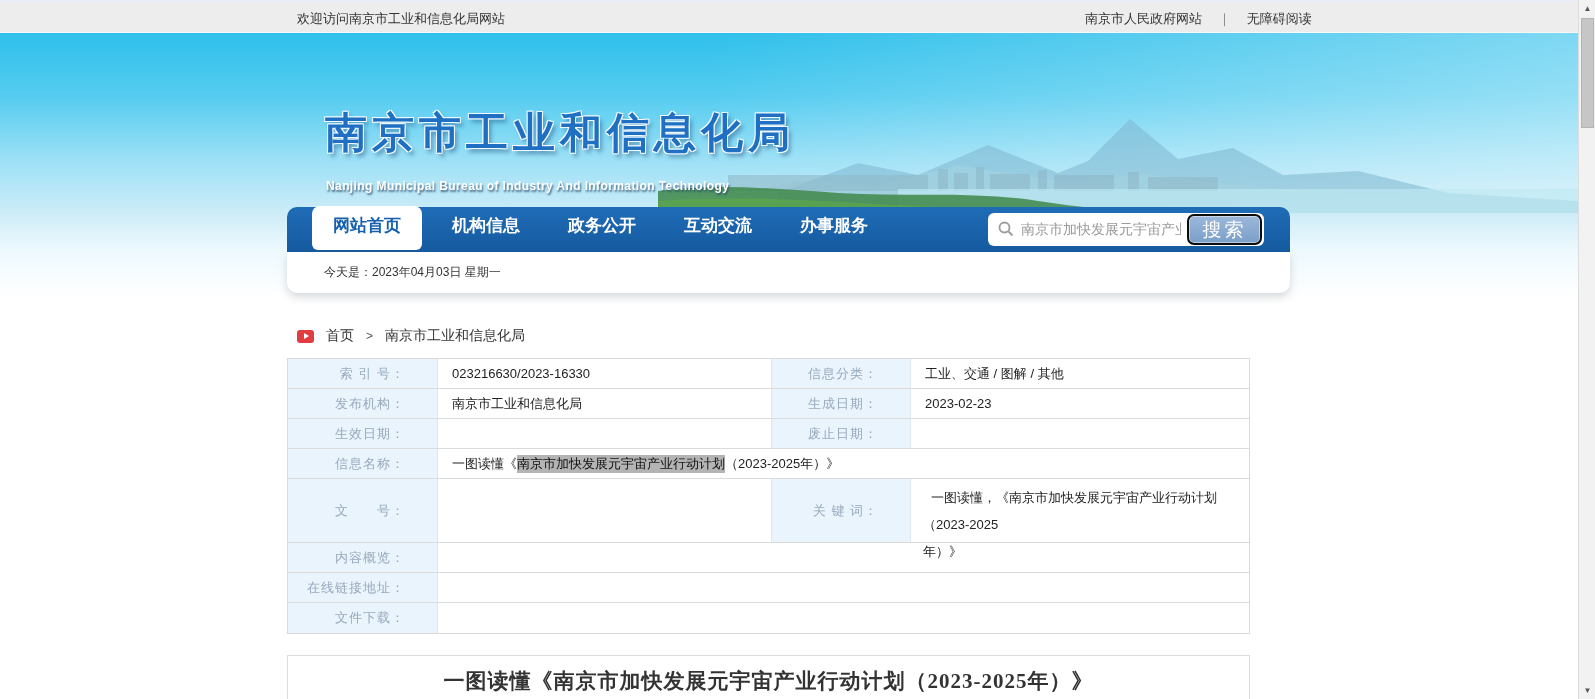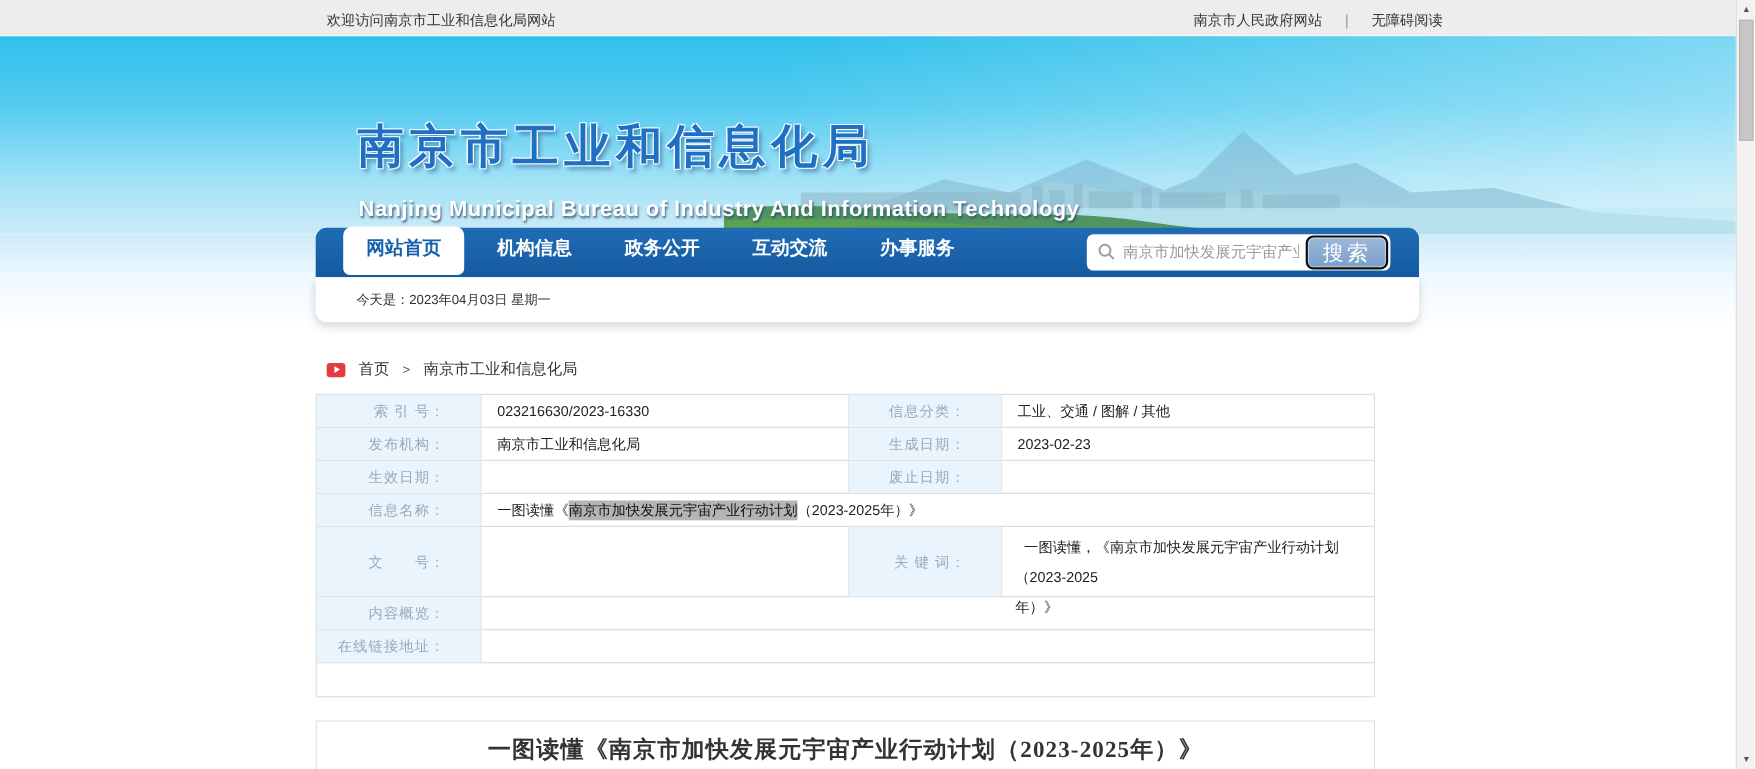--- a/index.html
+++ b/index.html
@@ -19,21 +19,21 @@
   
   .banner { position:absolute; left:0; top:33px; width:1578px; height:180px; overflow:hidden;
     background:linear-gradient(180deg,#2fc0eb 0%,#55ccf0 35%,#9be0f6 70%,#cdecf8 100%); }
   .banner .lighten { position:absolute; inset:0;
     background:linear-gradient(90deg,rgba(255,255,255,0) 45%,rgba(255,255,255,.38) 100%); }
   .banner .scenery { position:absolute; left:658px; bottom:0; width:920px; height:180px; }
   .site-title { position:absolute; left:325px; top:72px; font-size:42px; font-weight:bold;
     letter-spacing:5px; color:#1f6fc2;
     text-shadow:-1px -1px 0 #f2faff, 1px -1px 0 #f2faff, -1px 1px 0 #f2faff, 1px 1px 0 #f2faff,
       3px 4px 4px rgba(20,60,110,.45); }
-  .site-subtitle { position:absolute; left:326px; top:146px; font-size:20px; font-weight:bold;
+  .site-subtitle { position:absolute; left:326px; top:146px; font-size:12px; font-weight:bold;
     color:#fff; letter-spacing:.4px; text-shadow:1px 2px 2px rgba(45,75,105,.85); }
   .fade-strip { position:absolute; left:0; top:213px; width:1578px; height:85px;
     background:linear-gradient(180deg,#cdecf8 0%,#eef9fe 45%,#ffffff 100%); }
 
   
   .navbox { position:absolute; left:287px; top:207px; width:1003px; height:86px; }
   .navbar { position:absolute; left:0; top:0; width:100%; height:45px;
     background:linear-gradient(180deg,#1f6cb6 0%,#155a9f 100%); border-radius:10px 10px 0 0; }
   .tabs { position:absolute; left:25px; top:0; height:37px; display:flex;align-items:center; }
   .tab { width:116px; text-align:center; line-height:45px; font-size:17px; font-weight:bold;
@@ -209,20 +209,21 @@
     </div>
     <div class="irow h30">
       <div class="lab lab1">内容概览：</div>
       <div class="val valspan"></div>
     </div>
     <div class="irow h30">
       <div class="lab lab1">在线链接地址：</div>
       <div class="val valspan"></div>
     </div>
     <div class="irow h30">
+      <div class="lab lab1">文件下载：</div>
       <div class="val valspan"></div>
     </div>
   </div>
 
   <div class="article">
     <h1>一图读懂《南京市加快发展元宇宙产业行动计划（2023-2025年）》</h1>
   </div>
 
   <div class="scrollbar">
     <div class="sb-up">▲</div>

